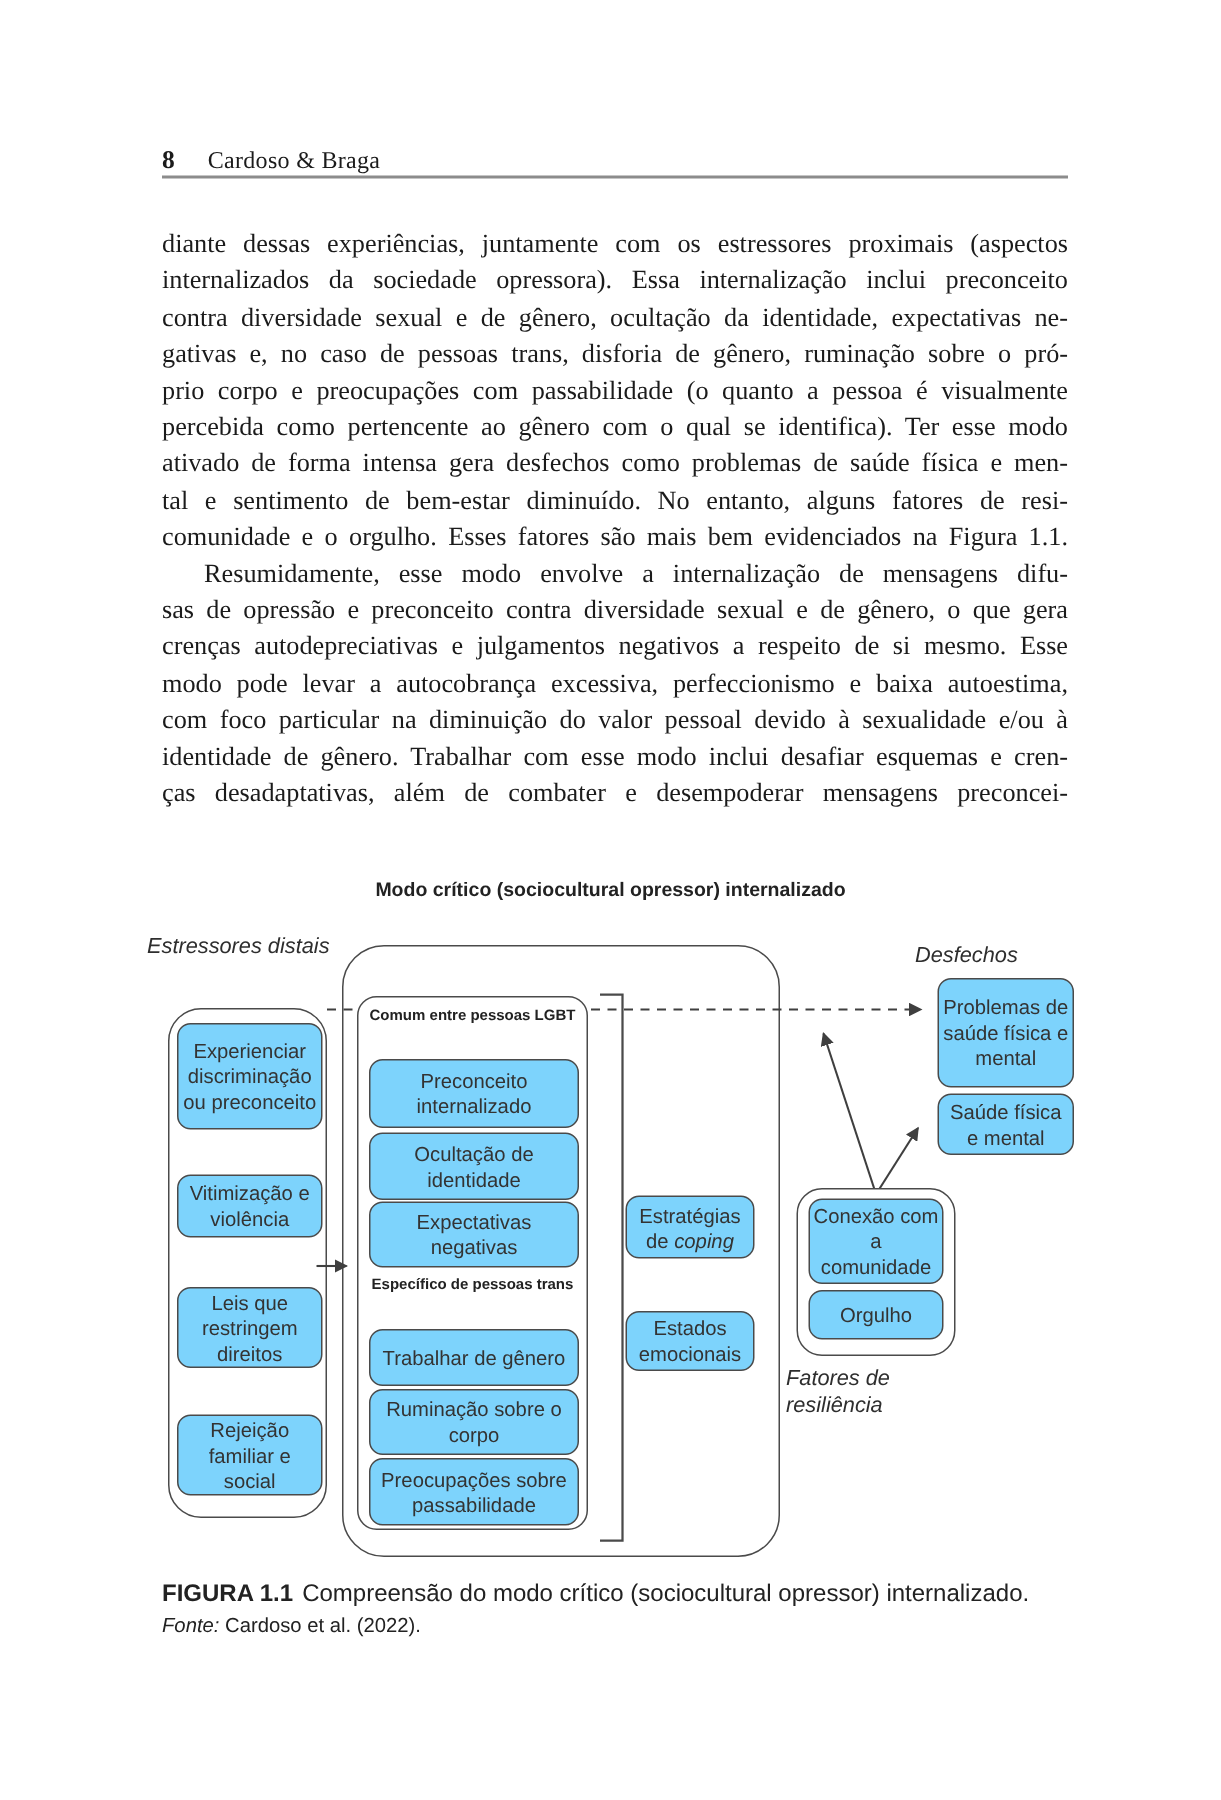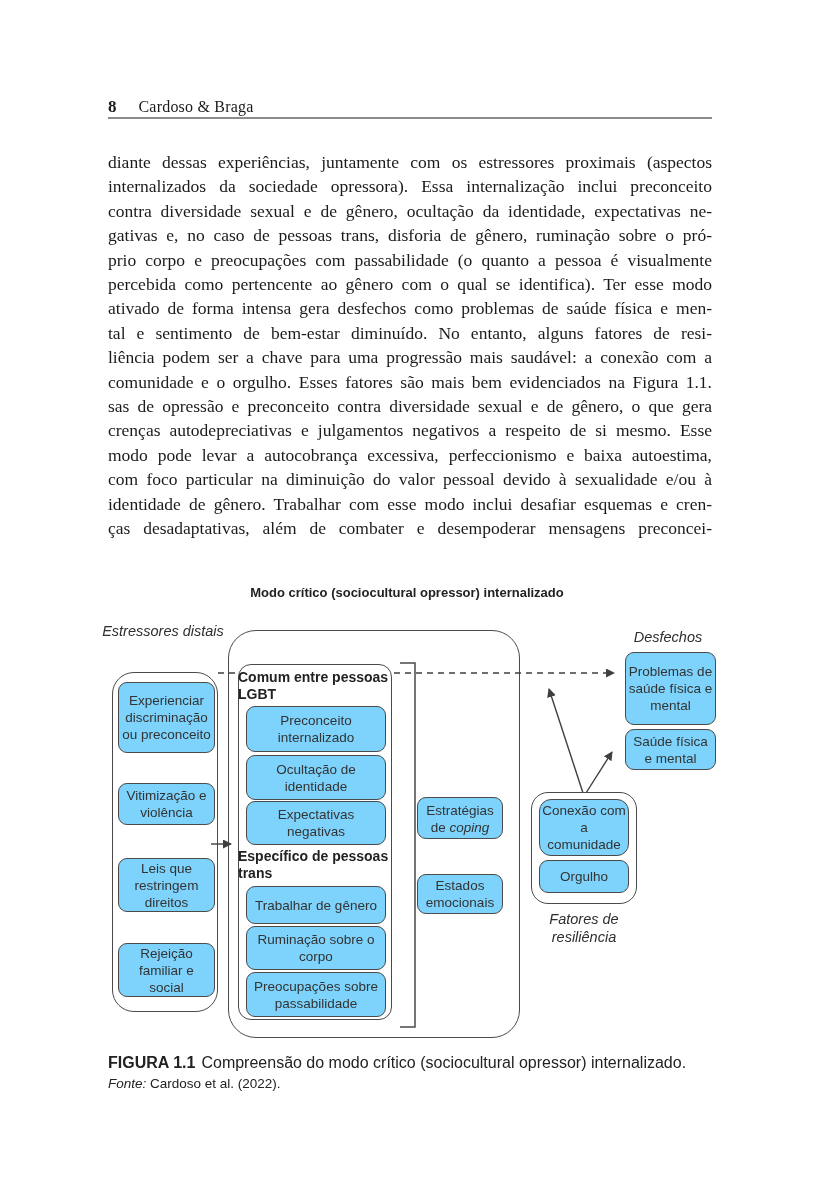--- a/index.html
+++ b/index.html
@@ -15,29 +15,29 @@
   
   .bodytext{position:absolute;left:108px;top:150px;width:604px;
     font-size:17.5px;line-height:24.4px;}
   .tline{white-space:nowrap;text-align:justify;text-align-last:justify;}
   .tline.indent{text-indent:28px;}
   
   .figure{position:absolute;left:0;top:585px;width:814px;height:470px;
     font-family:"Liberation Sans",sans-serif;color:#333;}
   .fig-title{position:absolute;left:0;top:0;width:814px;text-align:center;
     font-weight:bold;font-size:13px;color:#222;}
-  .flabel{position:absolute;font-style:italic;font-size:14.5px;text-align:center;line-height:18px;color:#2e2e2e;}
+  .flabel{position:absolute;font-style:italic;font-size:14.5px;text-align:left;line-height:18px;color:#2e2e2e;}
   .container{position:absolute;background:#fff;border:1.4px solid #4a4a4a;z-index:1;box-sizing:border-box;}
   .overlay{position:absolute;left:0;top:0;z-index:2;pointer-events:none;}
   .obox{position:absolute;background:#7dd3fc;border:1.3px solid #4a4a4a;border-radius:9px;
     z-index:3;box-sizing:border-box;display:flex;align-items:center;justify-content:center;
     text-align:center;font-size:13.5px;line-height:17px;padding:1px 2px;}
   .innerpanel{position:absolute;background:#fff;border:1.4px solid #4a4a4a;border-radius:13px;z-index:3;box-sizing:border-box;}
-  .pheading{position:absolute;z-index:4;width:154px;text-align:left;font-weight:bold;
-    font-size:14px;line-height:17px;color:#222;}
+  .pheading{position:absolute;z-index:4;width:154px;text-align:center;font-weight:bold;
+    font-size:10px;line-height:17px;color:#222;}
   .grouppanel{position:absolute;background:#fff;border:1.4px solid #4a4a4a;border-radius:17px;z-index:3;box-sizing:border-box;}
   .z4{z-index:4;}
   
   .caption{position:absolute;left:108px;top:1052px;width:620px;
     font-family:"Liberation Sans",sans-serif;color:#222;}
   .capline1{font-size:16px;line-height:22px;}
   .caplabel{font-weight:bold;margin-right:6px;}
   .capline2{font-size:13.5px;line-height:19px;}
   .it{font-style:italic;}
 </style>
@@ -52,22 +52,22 @@
 
 <div class="bodytext">
   <div class="tline">diante dessas experiências, juntamente com os estressores proximais (aspectos</div>
   <div class="tline">internalizados da sociedade opressora). Essa internalização inclui preconceito</div>
   <div class="tline">contra diversidade sexual e de gênero, ocultação da identidade, expectativas ne-</div>
   <div class="tline">gativas e, no caso de pessoas trans, disforia de gênero, ruminação sobre o pró-</div>
   <div class="tline">prio corpo e preocupações com passabilidade (o quanto a pessoa é visualmente</div>
   <div class="tline">percebida como pertencente ao gênero com o qual se identifica). Ter esse modo</div>
   <div class="tline">ativado de forma intensa gera desfechos como problemas de saúde física e men-</div>
   <div class="tline">tal e sentimento de bem-estar diminuído. No entanto, alguns fatores de resi-</div>
-  <div class="tline">liência podem ser a chave para uma progressão mais saudável: a conexão com a</div>
   <div class="tline">comunidade e o orgulho. Esses fatores são mais bem evidenciados na Figura 1.1.</div>
+  <div class="tline indent">Resumidamente, esse modo envolve a internalização de mensagens difu-</div>
   <div class="tline">sas de opressão e preconceito contra diversidade sexual e de gênero, o que gera</div>
   <div class="tline">crenças autodepreciativas e julgamentos negativos a respeito de si mesmo. Esse</div>
   <div class="tline">modo pode levar a autocobrança excessiva, perfeccionismo e baixa autoestima,</div>
   <div class="tline">com foco particular na diminuição do valor pessoal devido à sexualidade e/ou à</div>
   <div class="tline">identidade de gênero. Trabalhar com esse modo inclui desafiar esquemas e cren-</div>
   <div class="tline">ças desadaptativas, além de combater e desempoderar mensagens preconcei-</div>
 </div>
 
 <div class="figure">
 
@@ -112,21 +112,21 @@
   <div class="obox" style="left:417px;top:212px;width:86px;height:42px;display:block;padding-top:4px;">
     <div>Estratégias</div>
     <div><span>de </span><span class="it">coping</span></div>
   </div>
   <div class="obox" style="left:417px;top:289px;width:86px;height:40px;">Estados emocionais</div>
 
   <div class="obox" style="left:625px;top:67px;width:91px;height:73px;">Problemas de saúde física e mental</div>
   <div class="obox" style="left:625px;top:144px;width:91px;height:41px;">Saúde física e mental</div>
 
   <div class="grouppanel" style="left:531px;top:207px;width:106px;height:112px;"></div>
-  <div class="obox z4" style="left:539px;top:214px;width:90px;height:57px;border-radius:12px;">Conexão com a comunidade</div>
+  <div class="obox z4" style="left:539px;top:214px;width:90px;height:57px;">Conexão com a comunidade</div>
   <div class="obox z4" style="left:539px;top:275px;width:90px;height:33px;">Orgulho</div>
 
 </div>
 
 <div class="caption">
   <div class="capline1">
     <span class="caplabel">FIGURA 1.1</span><span>Compreensão do modo crítico (sociocultural opressor) internalizado.</span>
   </div>
   <div class="capline2">
     <span class="it">Fonte:</span><span> Cardoso et al. (2022).</span>

